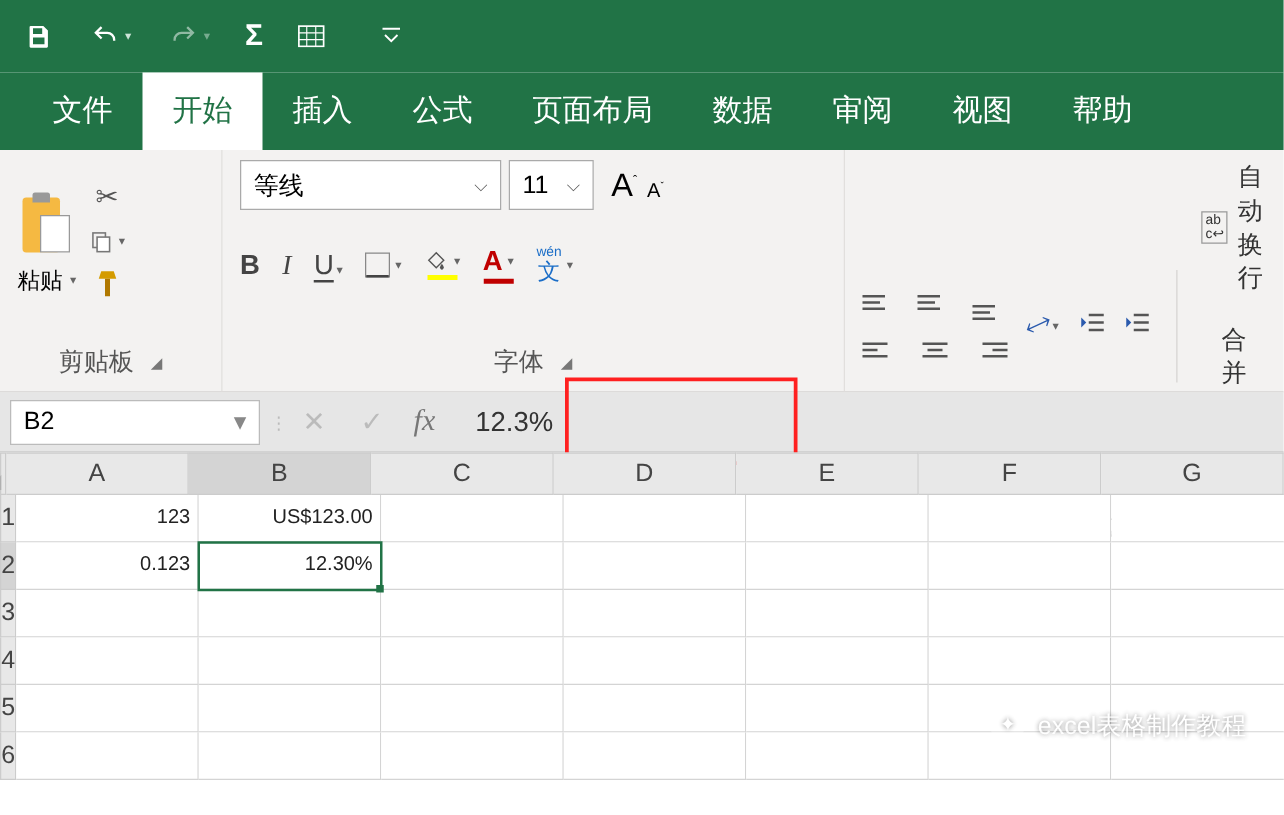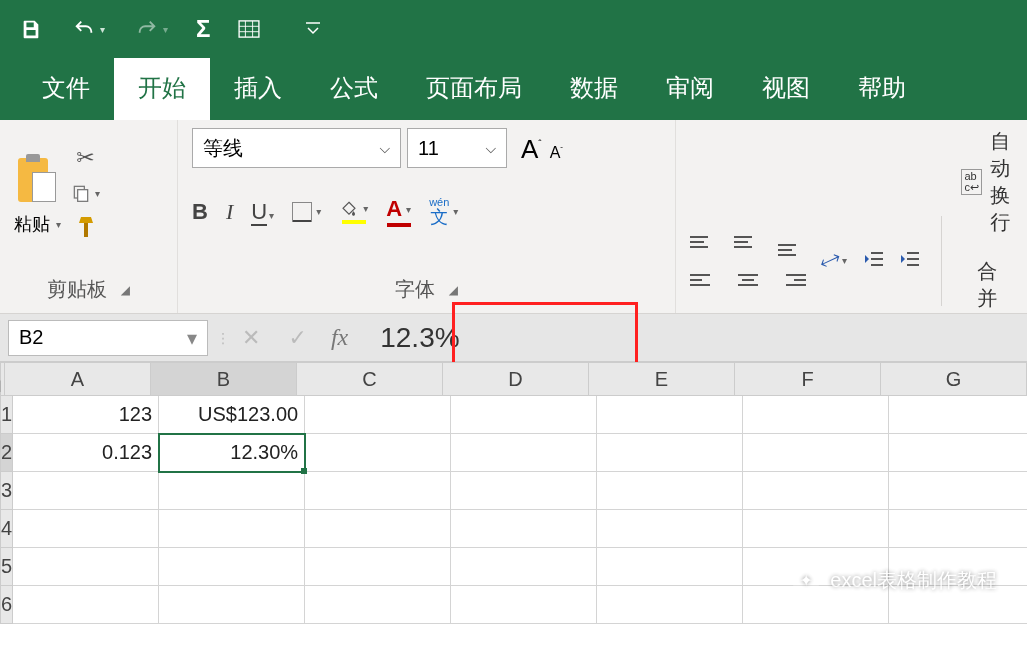--- a/index.html
+++ b/index.html
@@ -49,33 +49,33 @@
   .align-ic { display:flex; flex-direction:column; gap:3px; justify-content:center; }
   .align-ic span { height:2px; background:#555; }
   .wrap-btn { display:flex; align-items:center; gap:8px; font-size:20px; color:#333; }
   .abc { font-size:14px; color:#333; }
 
   .fbar { background:#e6e6e6; height:48px; display:flex; align-items:center; border-bottom:1px solid #ccc; }
   .namebox { background:#fff; border:1px solid #bbb; width:200px; height:36px; margin:0 8px; display:flex; align-items:center; padding:0 10px; font-size:20px; }
   .dots { color:#bbb; font-size:14px; letter-spacing:-2px; }
   .x, .check { font-size:22px; color:#bbb; padding:0 14px; }
   .fx { font-style:italic; font-family:serif; font-size:24px; color:#777; padding:0 10px; }
-  .fval { font-size:28px; color:#333; padding:0 22px; }
+  .fval { font-size:22px; color:#333; padding:0 22px; }
   .hl-red { position:absolute; border:3px solid #ff2020; }
 
   .sheet { position:relative; }
   .colheads { display:flex; height:34px; }
   .corner { width:48px; background:#e8e8e8; border:1px solid #ccc; position:relative; }
   .corner::after { content:''; position:absolute; right:3px; bottom:3px; border-left:12px solid transparent; border-bottom:12px solid #b0b0b0; }
   .ch { flex:0 0 146px; background:#e8e8e8; border:1px solid #ccc; border-left:none; text-align:center; font-size:20px; color:#444; line-height:32px; }
   .ch.sel { background:#d4d4d4; }
   .row { display:flex; height:38px; }
   .rh { width:48px; background:#e8e8e8; border:1px solid #ccc; border-top:none; text-align:center; font-size:20px; color:#444; line-height:36px; }
   .rh.sel { background:#d4d4d4; }
-  .cell { flex:0 0 146px; border-right:1px solid #d4d4d4; border-bottom:1px solid #d4d4d4; font-size:20px; padding:0 6px; text-align:right; line-height:36px; color:#222; background:#fff; position:relative; }
+  .cell { flex:0 0 146px; border-right:1px solid #d4d4d4; border-bottom:1px solid #d4d4d4; font-size:16px; padding:0 6px; text-align:right; line-height:36px; color:#222; background:#fff; position:relative; }
   .cell.sel { outline:2px solid #217346; outline-offset:-1px; z-index:2; }
   .cell.sel::after { content:''; position:absolute; right:-3px; bottom:-3px; width:6px; height:6px; background:#217346; }
 
   .watermark { position:absolute; right:30px; bottom:30px; color:#fff; font-size:20px; display:flex; align-items:center; gap:10px; opacity:0.75; text-shadow:0 0 4px rgba(0,0,0,0.6);}
   .wm-ic { width:28px; height:28px; border-radius:50%; background:rgba(255,255,255,0.3); display:flex; align-items:center; justify-content:center; font-size:16px;}
 </style>
 </head>
 <body>
 
 <div class="titlebar">
@@ -164,21 +164,21 @@
     </div>
   </div>
 
   <div class="group" style="width:498px">
     <div class="group-body col" style="align-items:stretch">
       <div class="font-top">
         <div class="combo" style="width:209px">
           <span>等线</span>
             <span class="arrow">⌵</span>
         </div>
-        <div class="combo" style="width:100px">
+        <div class="combo" style="width:68px">
           <span>11</span>
             <span class="arrow">⌵</span>
         </div>
         <div class="aa">
           <span class="bigA">A<sup style="font-size:10px">ˆ</sup></span>
           <span class="smA">A<sup style="font-size:8px">ˇ</sup></span>
         </div>
       </div>
       <div class="font-bot">
         <span class="fbtn" style="font-weight:bold">B</span>

